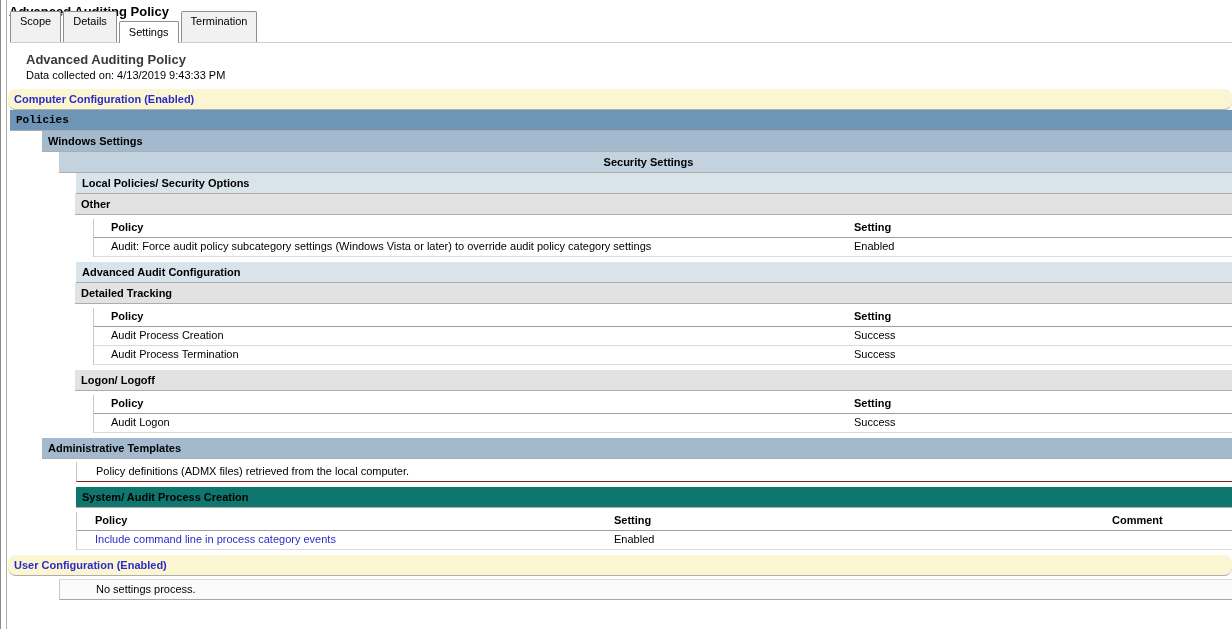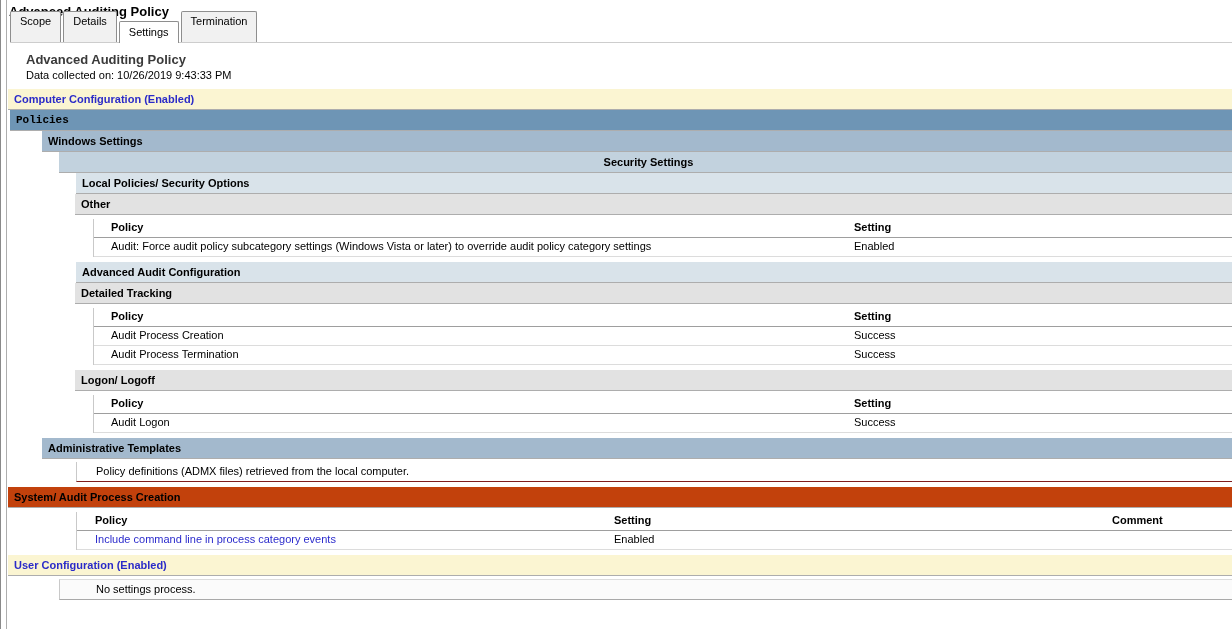--- a/index.html
+++ b/index.html
@@ -22,26 +22,26 @@
          border-radius:2px 2px 0 0; position:relative; }
   .tab.active { background:#fff; height:22px; line-height:21px; margin-bottom:-1px; z-index:2; }
 
   
   .report { margin-left:8px; width:1224px; }
   .rpt-heading { margin:9px 0 0 18px; font-size:13px; font-weight:bold; color:#3a3a3a; height:17px; }
   .rpt-collected { margin:0 0 6px 18px; height:14px; }
 
   .band { height:21px; line-height:20px; font-weight:bold; padding-left:6px;
           border-bottom:1px solid #adadad; cursor:default; }
-  .band-yellow { background:#fbf5d2; color:#2b2bc8; }
+  .band-yellow { background:#fbf5d2; color:#2b2bc8;border-radius:8px; }
   .band-l1 { margin-left:2px; background:#6e95b5;font-family:Liberation Mono, monospace; }
   .band-l2 { margin-left:34px; background:#a3b9cd; }
   .band-l3 { margin-left:51px; background:#c2d2de;text-align:center; }
   .band-l4 { margin-left:68px; background:#d9e3ea; }
-  .band-l4b{ background:#c2410c; }
+  .band-l4b{ margin-left:68px; background:#0f766e; }
   .band-l5 { margin-left:67px; background:#e2e2e2; }
 
   .tbl { margin-top:4px; margin-bottom:5px; border-left:1px solid #c9c9c9; }
   .tbl-deep { margin-left:85px; }
   .tbl-mid  { margin-left:68px; }
   .trow { display:grid; height:19px; line-height:17px; border-bottom:1px solid #dcdcdc; }
   .trow.thead { font-weight:bold; border-bottom:1px solid #9e9e9e; }
   .cols-2 { grid-template-columns:760px auto; }
   .cols-3 { grid-template-columns:537px 498px auto; }
   .tbl-deep .cell1 { padding-left:17px; }
@@ -68,21 +68,21 @@
 
   <div class="tabstrip">
     <div class="tab">Scope</div>
     <div class="tab">Details</div>
     <div class="tab active">Settings</div>
     <div class="tab">Termination</div>
   </div>
 
   <div class="report">
     <div class="rpt-heading">Advanced Auditing Policy</div>
-    <div class="rpt-collected">Data collected on: 10/26/2019 9:43:33 PM</div>
+    <div class="rpt-collected">Data collected on: 4/13/2019 9:43:33 PM</div>
 
     <div class="band band-yellow">Computer Configuration (Enabled)</div>
 
     <div class="band band-l1">Policies</div>
     <div class="band band-l2">Windows Settings</div>
     <div class="band band-l3">Security Settings</div>
     <div class="band band-l4">Local Policies/ Security Options</div>
     <div class="band band-l5">Other</div>
 
     <div class="tbl tbl-deep">

